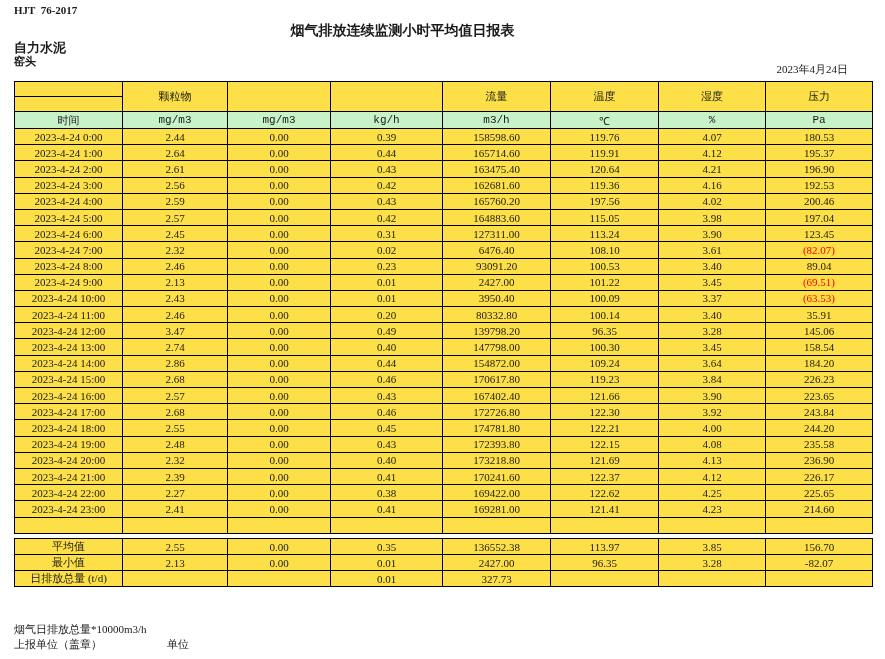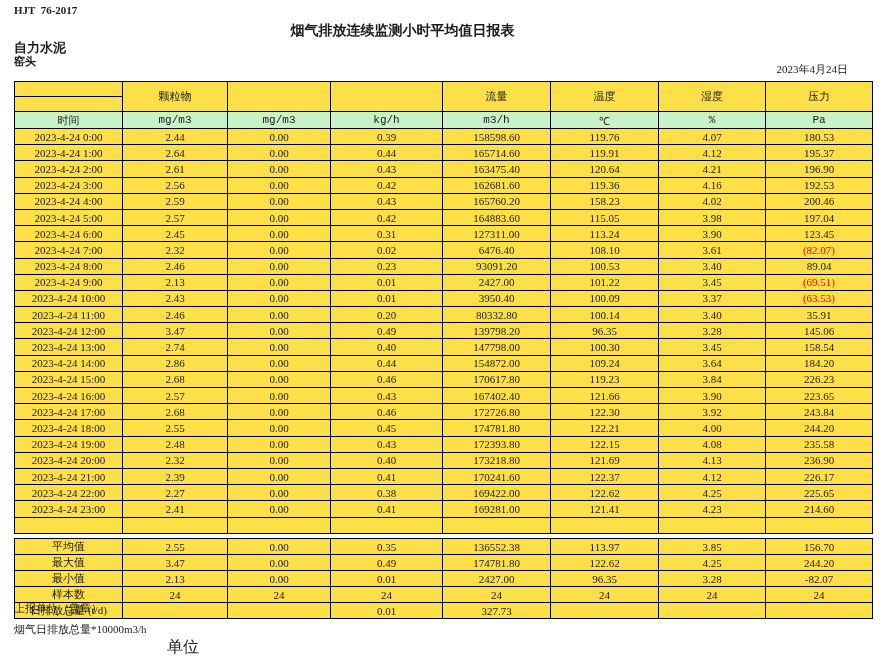--- a/index.html
+++ b/index.html
@@ -22,22 +22,22 @@
     border:1px solid var(--border-color,#000);
     font-size:11px;font-weight:normal;text-align:center;vertical-align:middle;
     padding:0;overflow:hidden;white-space:nowrap;
   }
   .split-row th{height:14px;}
   .unit-row th{height:16px;background:var(--header-bg,#c8f2c8);font-family:Liberation Mono, monospace;}
   #main-body tr td{height:15.2px;}
   #summary-body tr td{height:14.6px;}
   td.neg{color:var(--neg-color,#ff0000);}
   .footer-note{position:absolute;left:14px;top:622px;font-size:11px;}
-  .footer-report-unit{position:absolute;left:14px;top:601px;font-size:11px;text-align:right;}
-  .footer-unit{position:absolute;left:167px;top:637px;font-size:16px;}
+  .footer-report-unit{position:absolute;left:14px;top:637px;font-size:11px;text-align:right;}
+  .footer-unit{position:absolute;left:167px;top:637px;font-size:11px;}
 </style>
 </head>
 <body>
 
 <div class="doc-code">HJT  76-2017</div>
 <div class="title">烟气排放连续监测小时平均值日报表</div>
 <div class="company">自力水泥</div>
 <div class="location">窑头</div>
 <div class="report-date">2023年4月24日</div>
 
@@ -117,21 +117,21 @@
         <td>119.36</td>
         <td>4.16</td>
         <td>192.53</td>
       </tr>
       <tr>
         <td>2023-4-24 4:00</td>
         <td>2.59</td>
         <td>0.00</td>
         <td>0.43</td>
         <td>165760.20</td>
-        <td>158.23</td>
+        <td>197.56</td>
         <td>4.02</td>
         <td>200.46</td>
       </tr>
       <tr>
         <td>2023-4-24 5:00</td>
         <td>2.57</td>
         <td>0.00</td>
         <td>0.42</td>
         <td>164883.60</td>
         <td>115.05</td>
@@ -347,50 +347,30 @@
         <td>平均值</td>
         <td>2.55</td>
         <td>0.00</td>
         <td>0.35</td>
         <td>136552.38</td>
         <td>113.97</td>
         <td>3.85</td>
         <td>156.70</td>
       </tr>
       <tr>
-        <td>最大值</td>
-        <td>3.47</td>
-        <td>0.00</td>
-        <td>0.49</td>
-        <td>174781.80</td>
-        <td>122.62</td>
-        <td>4.25</td>
-        <td>244.20</td>
-      </tr>
-      <tr>
         <td>最小值</td>
         <td>2.13</td>
         <td>0.00</td>
         <td>0.01</td>
         <td>2427.00</td>
         <td>96.35</td>
         <td>3.28</td>
         <td>-82.07</td>
       </tr>
       <tr>
-        <td>样本数</td>
-        <td>24</td>
-        <td>24</td>
-        <td>24</td>
-        <td>24</td>
-        <td>24</td>
-        <td>24</td>
-        <td>24</td>
-      </tr>
-      <tr>
         <td>日排放总量 (t/d)</td>
         <td></td>
         <td></td>
         <td>0.01</td>
         <td>327.73</td>
         <td></td>
         <td></td>
         <td></td>
       </tr>
     </tbody>

